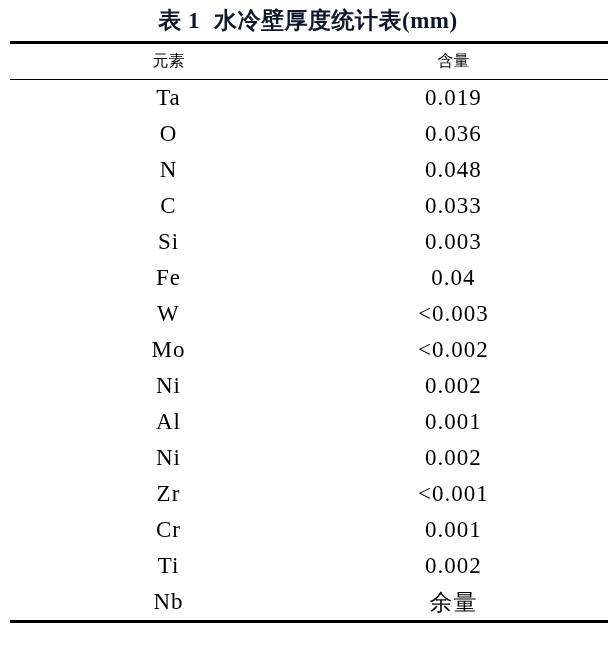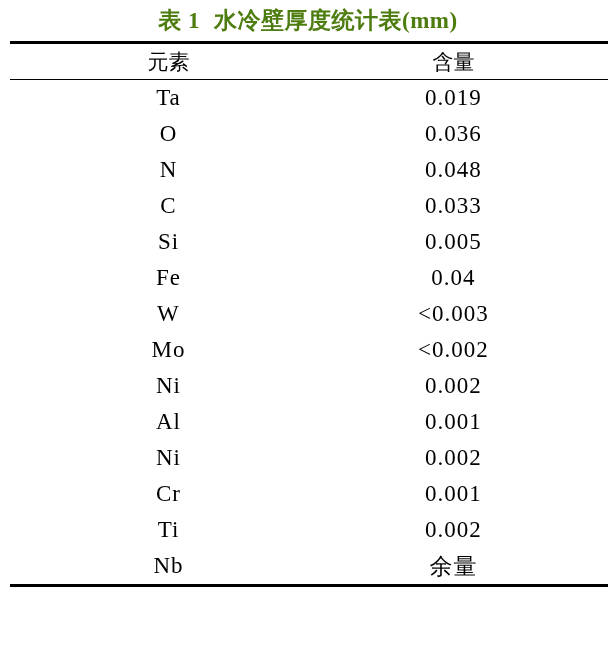--- a/index.html
+++ b/index.html
@@ -16,37 +16,37 @@
     overflow: hidden;
   }
   .caption {
     height: 41px;
     display: flex;
     align-items: center;
     justify-content: center;
     font-weight: bold;
     font-size: 23px;
     letter-spacing: 0.5px;
-    color: #4d7c0f;
+    color: #0f172a;
   }
   .caption .caption-label { margin-right: 14px; }
   table.data {
     width: 598px;
     margin-left: 10px;
     border-collapse: collapse;
     table-layout: fixed;
     border-top: 3px solid #000000;
     border-bottom: 3px solid #000000;
   }
   table.data col.c-element { width: 53%; }
   table.data col.c-content { width: 47%; }
   table.data thead th {
     height: 35px;
     font-weight: normal;
-    font-size: 21px;
+    font-size: 16px;
     text-align: center;
     vertical-align: middle;
     border-bottom: 1.5px solid #000000;
     padding: 0;
   }
   table.data tbody td {
     height: 36px;
     font-size: 23px;
     text-align: center;
     vertical-align: middle;
@@ -89,21 +89,21 @@
         <tr>
           <td>N</td>
           <td>0.048</td>
         </tr>
         <tr>
           <td>C</td>
           <td>0.033</td>
         </tr>
         <tr>
           <td>Si</td>
-          <td>0.005</td>
+          <td>0.003</td>
         </tr>
         <tr>
           <td>Fe</td>
           <td>0.04</td>
         </tr>
         <tr>
           <td>W</td>
           <td>&lt;0.003</td>
         </tr>
         <tr>
@@ -116,20 +116,24 @@
         </tr>
         <tr>
           <td>Al</td>
           <td>0.001</td>
         </tr>
         <tr>
           <td>Ni</td>
           <td>0.002</td>
         </tr>
         <tr>
+          <td>Zr</td>
+          <td>&lt;0.001</td>
+        </tr>
+        <tr>
           <td>Cr</td>
           <td>0.001</td>
         </tr>
         <tr>
           <td>Ti</td>
           <td>0.002</td>
         </tr>
         <tr>
           <td>Nb</td>
           <td>余量</td>

